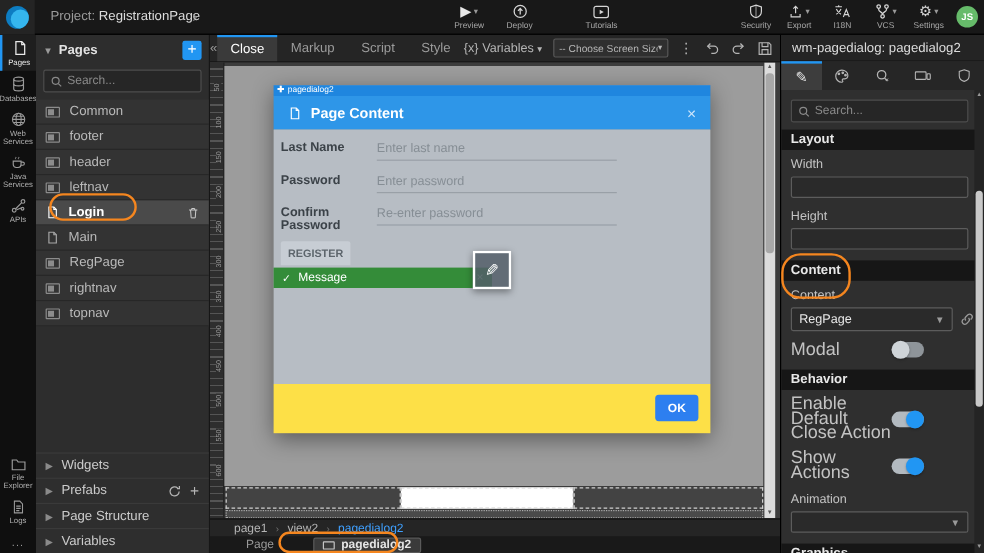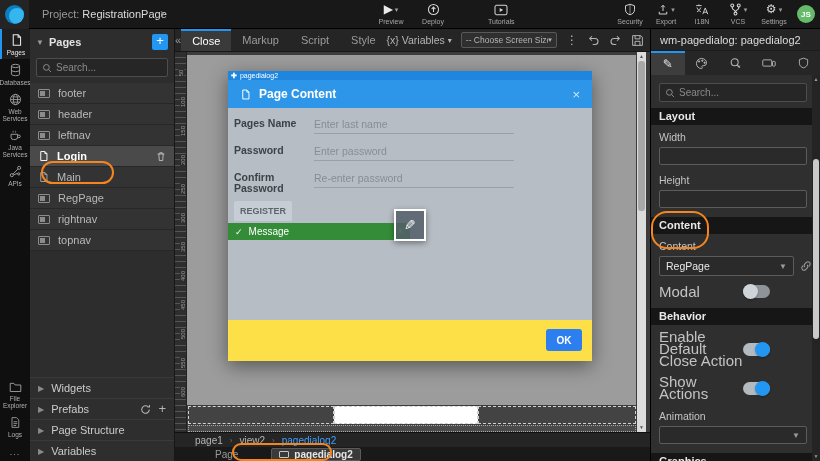--- a/index.html
+++ b/index.html
@@ -106,21 +106,21 @@
 .okbtn{position:absolute;right:10px;top:9px;width:36px;height:22px;background:#2d7ff0;color:#fff;font-weight:bold;font-size:10px;border:none;border-radius:3px;cursor:pointer;font-family:"Liberation Sans",sans-serif}
 .editfab{position:absolute;left:219px;top:157px;width:32px;height:32px;background:rgba(84,94,104,.85);border:2px solid #fff;display:flex;align-items:center;justify-content:center;color:#fff;cursor:pointer;box-shadow:0 2px 6px rgba(0,0,0,.4);z-index:6}
 .editfab span{font-size:14px;transform:scaleX(-1)}
 
 
 .breadbar{position:absolute;left:0;top:403px;width:475px;height:15px;background:#252525;border-top:1px solid #111;display:flex;align-items:center;padding-left:20px;gap:7px;font-size:10px}
 .bc{color:#b5b5b5;cursor:pointer}
 .bc.active{color:#3fa0ff}
 .bsep{color:#6f6f6f;font-size:8px}
 .bottombar{position:absolute;left:0;top:418px;width:475px;height:14px;background:#191919;display:flex;align-items:center;font-size:10px}
-.pglabel{margin-left:40px;color:#9a9a9a}
+.pglabel{margin-left:30px;color:#9a9a9a}
 .chip{margin-left:33px;height:13px;background:#3a3a3a;border:1px solid #5a5a5a;border-radius:2px;display:flex;align-items:center;padding:0 7px;gap:5px;color:#e6e6e6;font-weight:bold;cursor:pointer}
 .chipicon{width:10px;height:7px;border:1px solid #c5c5c5;border-radius:1px}
 
 
 #propspanel{position:absolute;left:650px;top:29px;width:170px;height:432px;background:#2f2f2f;border-left:1px solid #000;overflow:hidden}
 .pp-head2{height:22px;background:#242424;display:flex;align-items:center;padding-left:9px;color:#dcdcdc;font-size:11px;border-bottom:1px solid #1b1b1b}
 .ptabs{height:24px;display:flex;background:#262626}
 .ptab{width:34px;display:flex;align-items:center;justify-content:center;color:#b5b5b5;cursor:pointer;font-size:12px}
 .ptab.active{background:#3d3d3d;border-top:2px solid #2196f3;color:#e8e8e8}
 .pbody{padding:6px 8px 0;position:relative}
@@ -315,20 +315,24 @@
     <div class="searchwrap">
       <svg width="10" height="10" viewBox="0 0 16 16" fill="none" stroke="#8a8a8a" stroke-width="1.6">
           <circle cx="7" cy="7" r="4.6"></circle>
           <path d="M10.6 10.6L14.4 14.4"></path>
         </svg>
       <input type="text" placeholder="Search..." style="">
     </div>
     <div class="plist">
       <div class="prow">
           <span class="fragicon"></span>
+          <span class="prowlabel">Common</span>
+        </div>
+      <div class="prow">
+          <span class="fragicon"></span>
           <span class="prowlabel">footer</span>
         </div>
       <div class="prow">
           <span class="fragicon"></span>
           <span class="prowlabel">header</span>
         </div>
       <div class="prow">
           <span class="fragicon"></span>
           <span class="prowlabel">leftnav</span>
         </div>
@@ -457,21 +461,21 @@
         <div class="dhead">
           <svg width="11" height="13" viewBox="0 0 16 16" fill="none" stroke="#fff" stroke-width="1.4">
               <path d="M4 1.5h6l3 3v10H4z"></path>
               <path d="M10 1.5v3h3"></path>
             </svg>
           <span class="dtitle">Page Content</span>
           <span class="dclose">×</span>
         </div>
         <div class="dbody">
           <div class="drow">
-              <span class="dlabel">Pages Name</span>
+              <span class="dlabel">Last Name</span>
               <input class="dinput" placeholder="Enter last name" style="">
             </div>
           <div class="drow">
               <span class="dlabel">Password</span>
               <input class="dinput" placeholder="Enter password" style="">
             </div>
           <div class="drow">
               <span class="dlabel">Confirm Password</span>
               <input class="dinput" placeholder="Re-enter password" style="">
             </div>

